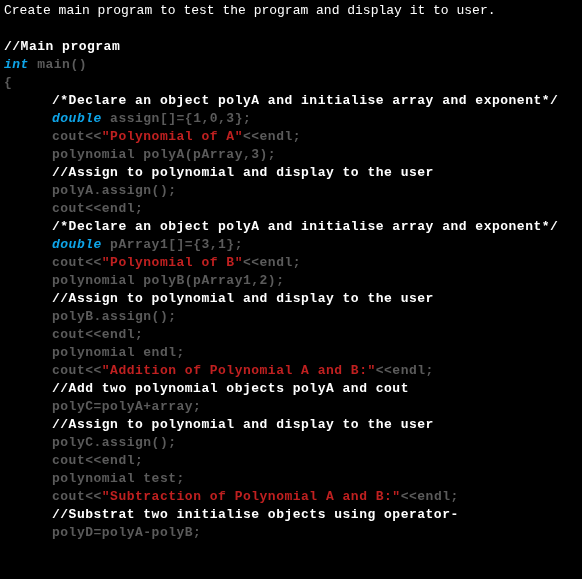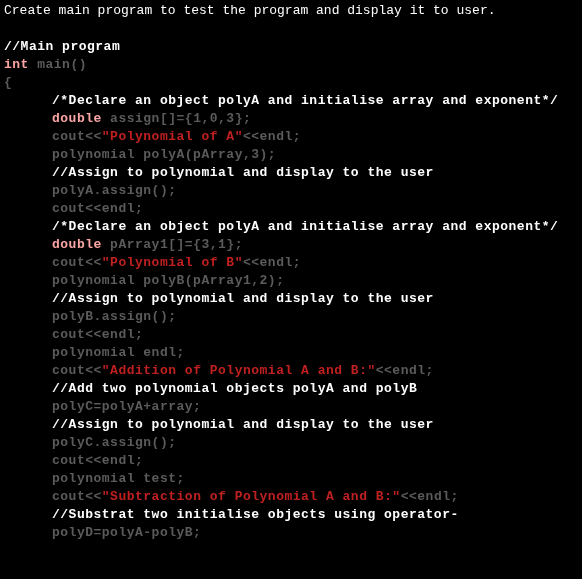--- a/index.html
+++ b/index.html
@@ -15,21 +15,21 @@
     font-size: 13px;
     line-height: 18px;
     white-space: pre;
     padding: 2px 4px;
     color: #5b5b5b;
     letter-spacing: 0.5px;
     font-weight: bold;
   }
   .instr { color: #ffffff; letter-spacing: 0px; font-weight: normal; font-size: 13px;}
   .cmt { color: #ffffff; } 
-  .kw-type { color: #fca5a5; } 
+  .kw-type { color: #0ea5e9; font-style: italic; } 
   .str { color: #c02020; } 
   .indent { display:inline-block; width: 48px; }
 </style>
 </head>
 <body>
 
 <div class="container"><span class="instr">Create main program to test the program and display it to user.</span>
 
 <span class="cmt">//Main program</span>
 <span class="kw-type">int</span><span> main()</span>
@@ -43,21 +43,21 @@
 <span class="indent"></span><span>cout&lt;&lt;endl;</span>
 <span class="indent"></span><span class="cmt">/*Declare an object polyA and initialise array and exponent*/</span>
 <span class="indent"></span><span class="kw-type">double</span><span> pArray1[]={3,1};</span>
 <span class="indent"></span><span>cout&lt;&lt;</span><span class="str">"Polynomial of B"</span><span>&lt;&lt;endl;</span>
 <span class="indent"></span><span>polynomial polyB(pArray1,2);</span>
 <span class="indent"></span><span class="cmt">//Assign to polynomial and display to the user</span>
 <span class="indent"></span><span>polyB.assign();</span>
 <span class="indent"></span><span>cout&lt;&lt;endl;</span>
 <span class="indent"></span><span>polynomial endl;</span>
 <span class="indent"></span><span>cout&lt;&lt;</span><span class="str">"Addition of Polynomial A and B:"</span><span>&lt;&lt;endl;</span>
-<span class="indent"></span><span class="cmt">//Add two polynomial objects polyA and polyB</span>
+<span class="indent"></span><span class="cmt">//Add two polynomial objects polyA and cout</span>
 <span class="indent"></span><span>polyC=polyA+array;</span>
 <span class="indent"></span><span class="cmt">//Assign to polynomial and display to the user</span>
 <span class="indent"></span><span>polyC.assign();</span>
 <span class="indent"></span><span>cout&lt;&lt;endl;</span>
 <span class="indent"></span><span>polynomial test;</span>
 <span class="indent"></span><span>cout&lt;&lt;</span><span class="str">"Subtraction of Polynomial A and B:"</span><span>&lt;&lt;endl;</span>
 <span class="indent"></span><span class="cmt">//Substrat two initialise objects using operator-</span>
 <span class="indent"></span><span>polyD=polyA-polyB;</span></div>
 
 </body></html>

